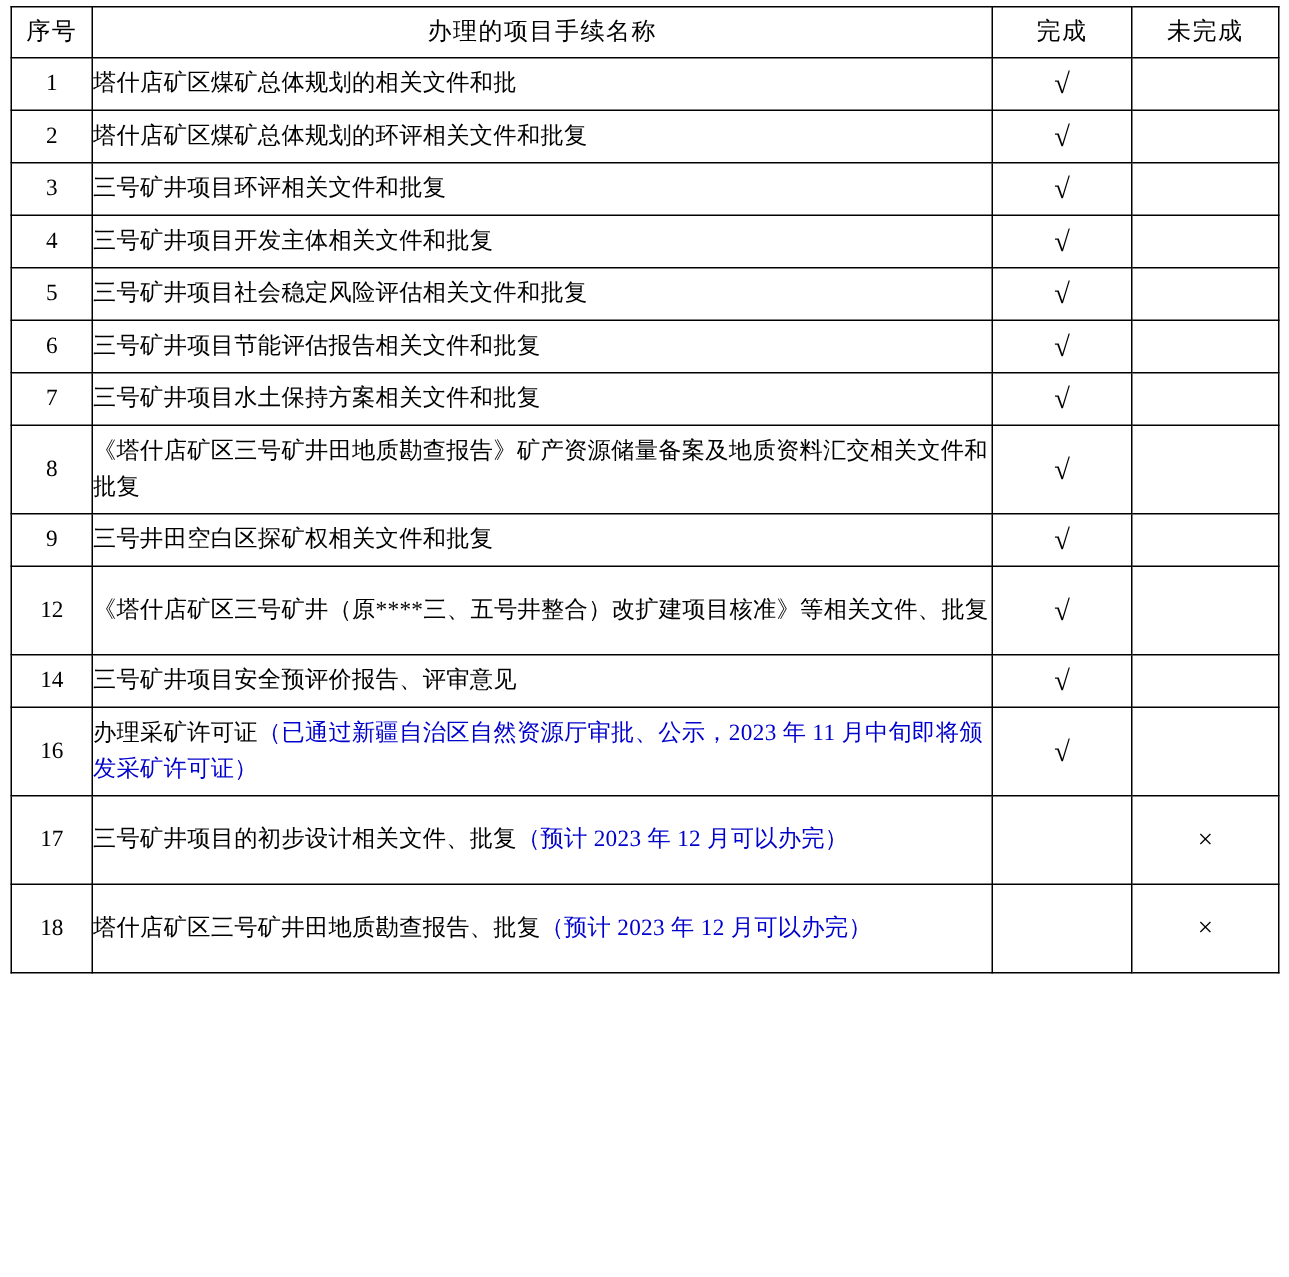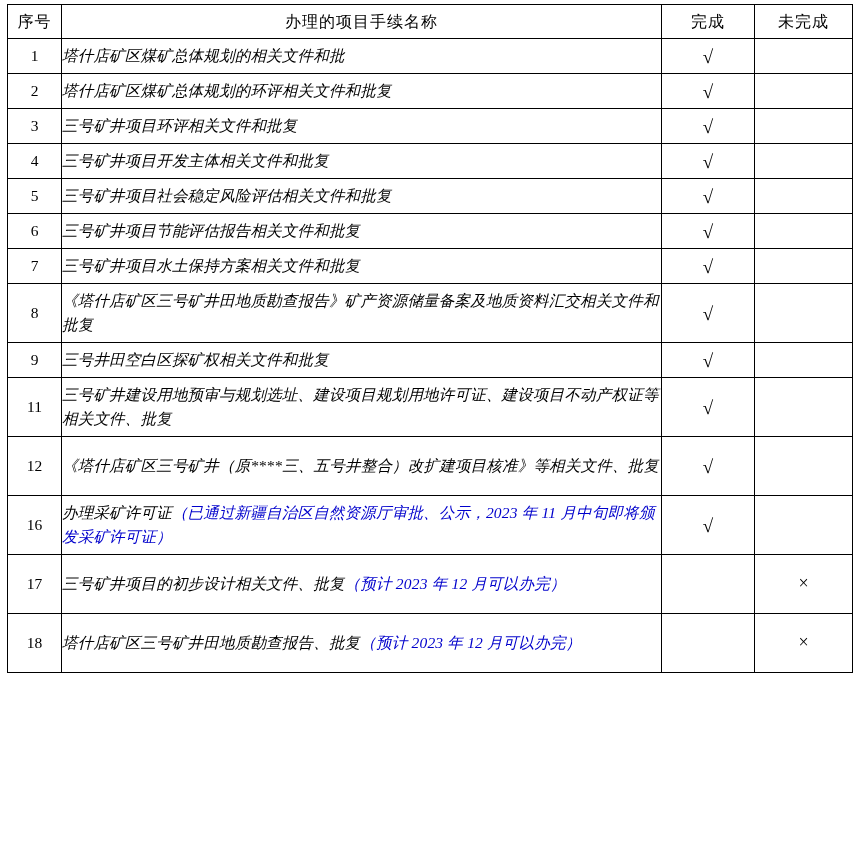--- a/index.html
+++ b/index.html
@@ -47,21 +47,20 @@
   td.no {
     text-align: center;
     font-size: 15.5px;
   }
   td.name {
     text-align: left;
     padding: 4px 8px 5px 10px;
     line-height: 1.55;
     font-size: 15.5px;
     letter-spacing: 0.2px;
-    font-style: italic;
   }
   td.mark {
     text-align: center;
     font-size: 17px;
   }
   tr.r-1 td { height: 34px; }
   tr.r-2 td { height: 58px; }
 
   .blue {
     color: #0000cc;
@@ -146,28 +145,28 @@
           <td class="mark"><span class="check">√</span></td>
           <td class="mark"></td>
         </tr>
         <tr class="r-1">
           <td class="no">9</td>
           <td class="name"><span>三号井田空白区探矿权相关文件和批复</span></td>
           <td class="mark"><span class="check">√</span></td>
           <td class="mark"></td>
         </tr>
         <tr class="r-2">
-          <td class="no">11</td>
-          <td class="name"><span>三号矿井建设用地预审与规划选址、建设项目规划用地许可证、建设项目不动产权证等相关文件、批复</span></td>
+          <td class="no">12</td>
+          <td class="name"><span>《塔什店矿区三号矿井（原****三、五号井整合）改扩建项目核准》等相关文件、批复</span></td>
           <td class="mark"><span class="check">√</span></td>
           <td class="mark"></td>
         </tr>
-        <tr class="r-2">
-          <td class="no">12</td>
-          <td class="name"><span>《塔什店矿区三号矿井（原****三、五号井整合）改扩建项目核准》等相关文件、批复</span></td>
+        <tr class="r-1">
+          <td class="no">14</td>
+          <td class="name"><span>三号矿井项目安全预评价报告、评审意见</span></td>
           <td class="mark"><span class="check">√</span></td>
           <td class="mark"></td>
         </tr>
         <tr class="r-2">
           <td class="no">16</td>
           <td class="name"><span>办理采矿许可证</span><span class="blue">（已通过新疆自治区自然资源厅审批、公示，2023 年 11 月中旬即将颁发采矿许可证）</span></td>
           <td class="mark"><span class="check">√</span></td>
           <td class="mark"></td>
         </tr>
         <tr class="r-2">

